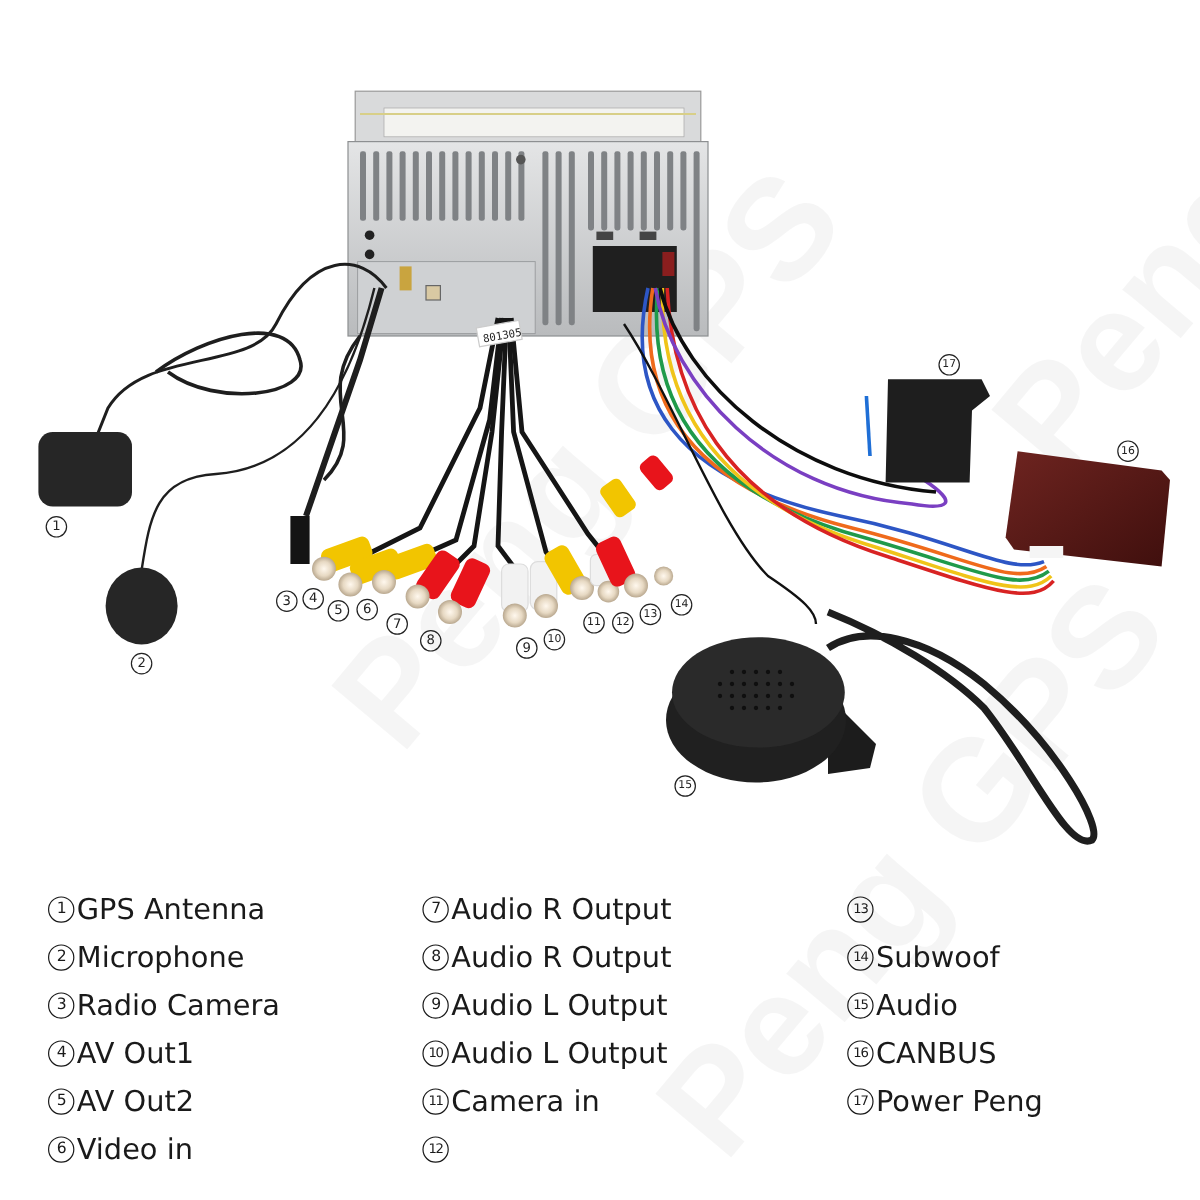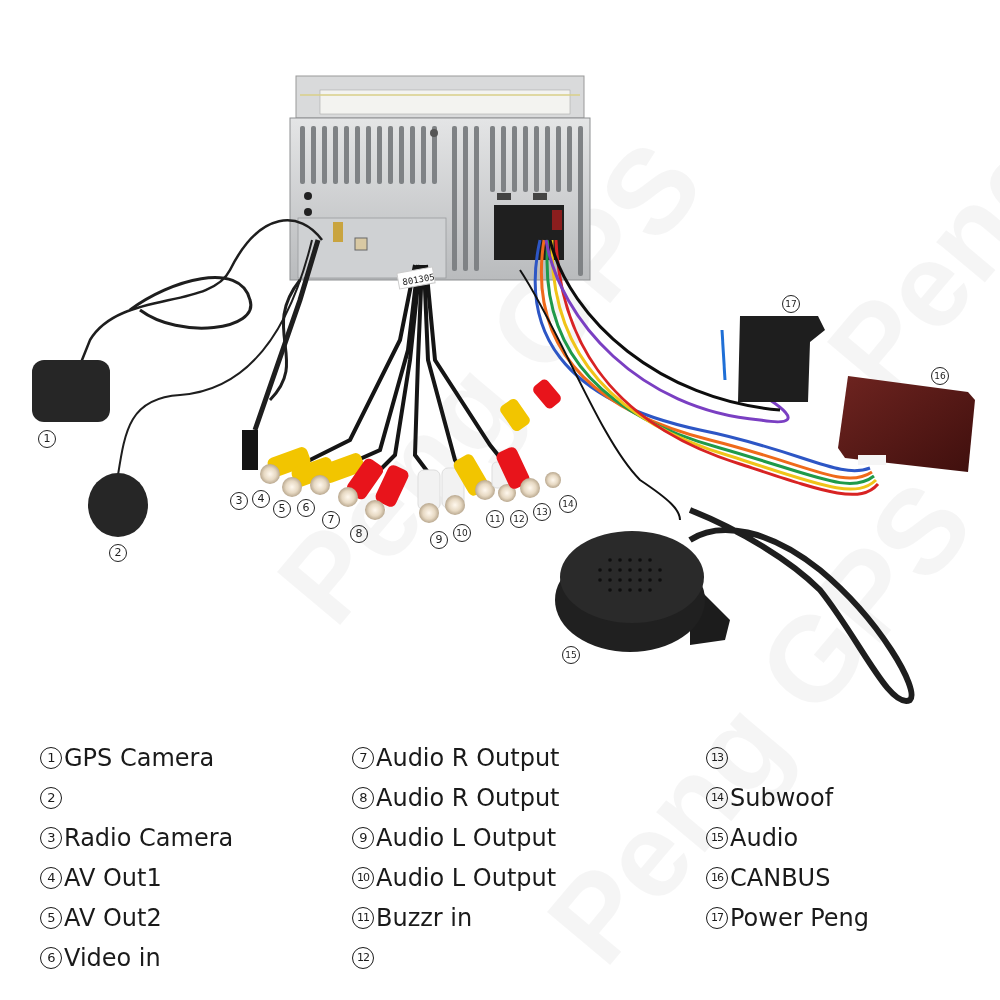--- a/index.html
+++ b/index.html
@@ -213,24 +213,25 @@
 <div class="callout" style="left:510px;top:510px;font-size:9px;">12</div>
 <div class="callout" style="left:533px;top:503px;font-size:9px;">13</div>
 <div class="callout" style="left:559px;top:495px;font-size:9px;">14</div>
 <div class="callout" style="left:562px;top:646px;font-size:9px;">15</div>
 <div class="callout" style="left:931px;top:367px;font-size:9px;">16</div>
 <div class="callout" style="left:782px;top:295px;font-size:9px;">17</div>
 
 <div class="legend" style="left:40px;top:738px;">
   <div class="legend-row">
       <span class="lg-num">1</span>
-      <span>GPS Camera</span>
+      <span>GPS Antenna</span>
     </div>
   <div class="legend-row">
       <span class="lg-num">2</span>
+      <span>Microphone</span>
     </div>
   <div class="legend-row">
       <span class="lg-num">3</span>
       <span>Radio Camera</span>
     </div>
   <div class="legend-row">
       <span class="lg-num">4</span>
       <span>AV Out1</span>
     </div>
   <div class="legend-row">
@@ -255,21 +256,21 @@
   <div class="legend-row">
       <span class="lg-num">9</span>
       <span>Audio L Output</span>
     </div>
   <div class="legend-row">
       <span class="lg-num two">10</span>
       <span>Audio L Output</span>
     </div>
   <div class="legend-row">
       <span class="lg-num two">11</span>
-      <span>Buzzr in</span>
+      <span>Camera in</span>
     </div>
   <div class="legend-row">
       <span class="lg-num two">12</span>
     </div>
 </div>
 
 <div class="legend" style="left:706px;top:738px;">
   <div class="legend-row">
       <span class="lg-num two">13</span>
     </div>

